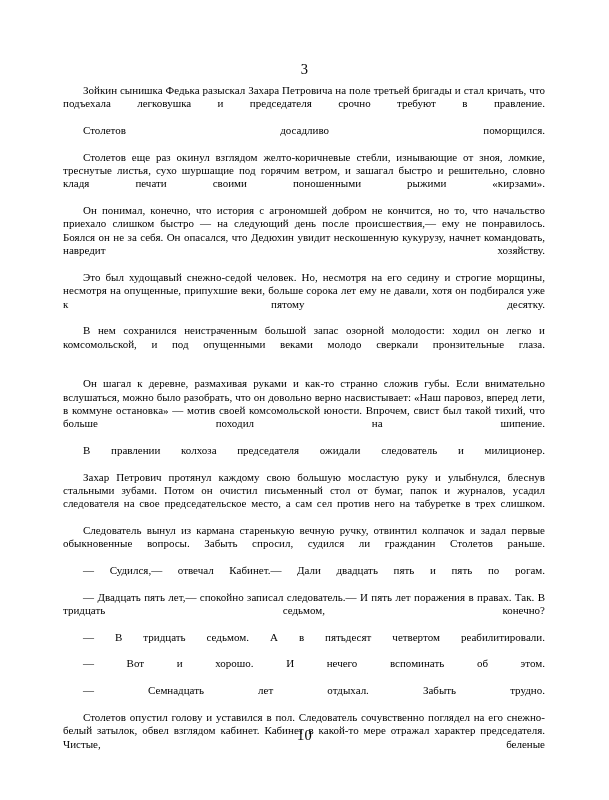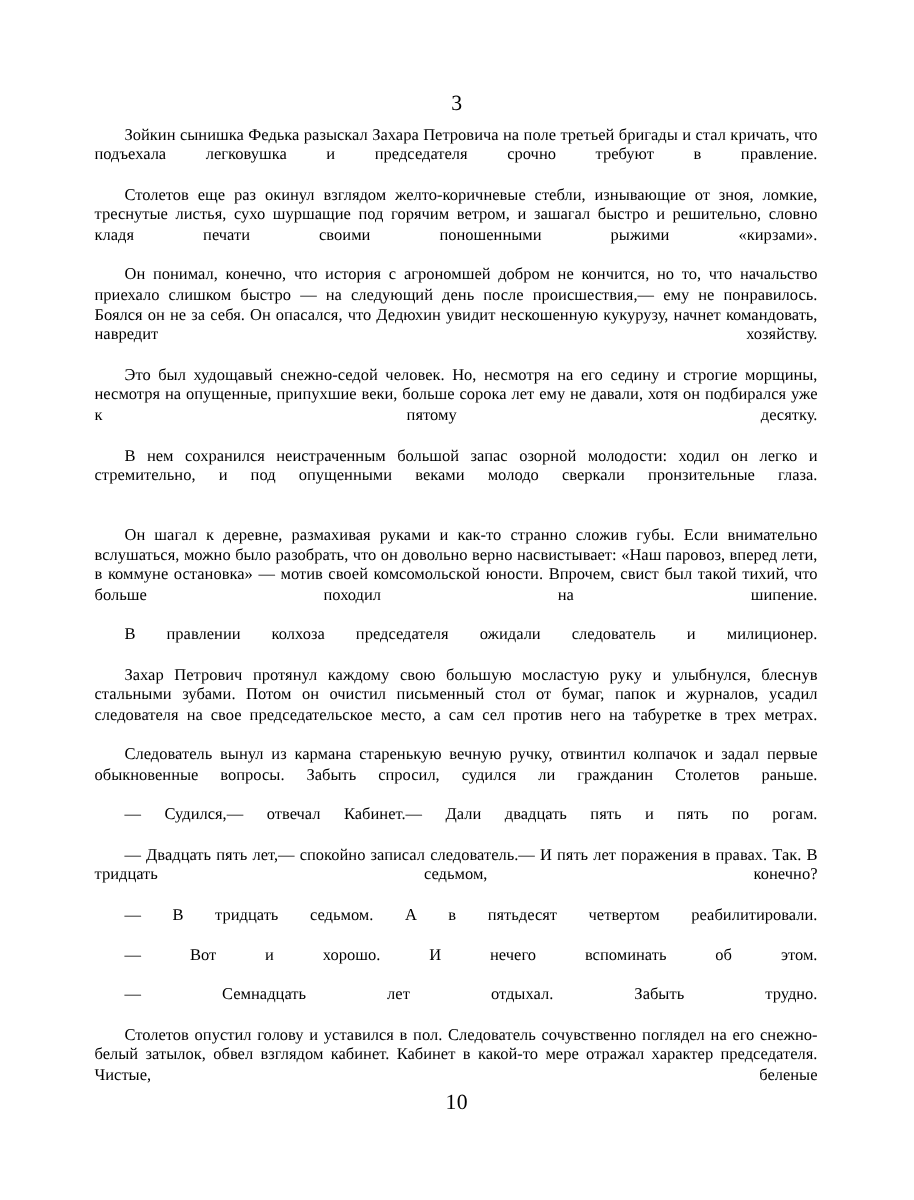--- a/index.html
+++ b/index.html
@@ -66,28 +66,29 @@
 </style>
 </head>
 <body>
 
 <div id="page">
 
   <div class="folio" id="chapter-number">3</div>
 
   <div id="text-column">
       <p>Зойкин сынишка Федька разыскал Захара Петровича на поле третьей бригады и стал кричать, что подъехала легковушка и председателя срочно требуют в правление.</p>
+      <p>Столетов досадливо поморщился.</p>
       <p>Столетов еще раз окинул взглядом желто-коричневые стебли, изнывающие от зноя, ломкие, треснутые листья, сухо шуршащие под горячим ветром, и зашагал быстро и решительно, словно кладя печати своими поношенными рыжими «кирзами».</p>
       <p>Он понимал, конечно, что история с агрономшей добром не кончится, но то, что начальство приехало слишком быстро — на следующий день после происшествия,— ему не понравилось. Боялся он не за себя. Он опасался, что Дедюхин увидит нескошенную кукурузу, начнет командовать, навредит хозяйству.</p>
       <p>Это был худощавый снежно-седой человек. Но, несмотря на его седину и строгие морщины, несмотря на опущенные, припухшие веки, больше сорока лет ему не давали, хотя он подбирался уже к пятому десятку.</p>
-      <p>В нем сохранился неистраченным большой запас озорной молодости: ходил он легко и стремительно, и под опущенными веками молодо сверкали пронзительные глаза.</p>
+      <p>В нем сохранился неистраченным большой запас озорной молодости: ходил он легко и комсомольской, и под опущенными веками молодо сверкали пронзительные глаза.</p>
       <div class="gap-section"></div>
       <p>Он шагал к деревне, размахивая руками и как-то странно сложив губы. Если внимательно вслушаться, можно было разобрать, что он довольно верно насвистывает: «Наш паровоз, вперед лети, в коммуне остановка» — мотив своей комсомольской юности. Впрочем, свист был такой тихий, что больше походил на шипение.</p>
       <p>В правлении колхоза председателя ожидали следователь и милиционер.</p>
-      <p>Захар Петрович протянул каждому свою большую мосластую руку и улыбнулся, блеснув стальными зубами. Потом он очистил письменный стол от бумаг, папок и журналов, усадил следователя на свое председательское место, а сам сел против него на табуретке в трех метрах.</p>
+      <p>Захар Петрович протянул каждому свою большую мосластую руку и улыбнулся, блеснув стальными зубами. Потом он очистил письменный стол от бумаг, папок и журналов, усадил следователя на свое председательское место, а сам сел против него на табуретке в трех слишком.</p>
       <p>Следователь вынул из кармана старенькую вечную ручку, отвинтил колпачок и задал первые обыкновенные вопросы. Забыть спросил, судился ли гражданин Столетов раньше.</p>
       <p>— Судился,— отвечал Кабинет.— Дали двадцать пять и пять по рогам.</p>
       <p>— Двадцать пять лет,— спокойно записал следователь.— И пять лет поражения в правах. Так. В тридцать седьмом, конечно?</p>
       <p>— В тридцать седьмом. А в пятьдесят четвертом реабилитировали.</p>
       <p>— Вот и хорошо. И нечего вспоминать об этом.</p>
       <p>— Семнадцать лет отдыхал. Забыть трудно.</p>
       <p>Столетов опустил голову и уставился в пол. Следователь сочувственно поглядел на его снежно-белый затылок, обвел взглядом кабинет. Кабинет в какой-то мере отражал характер председателя. Чистые, беленые</p>
     </div>
 
   <div class="folio" id="page-number">10</div>

